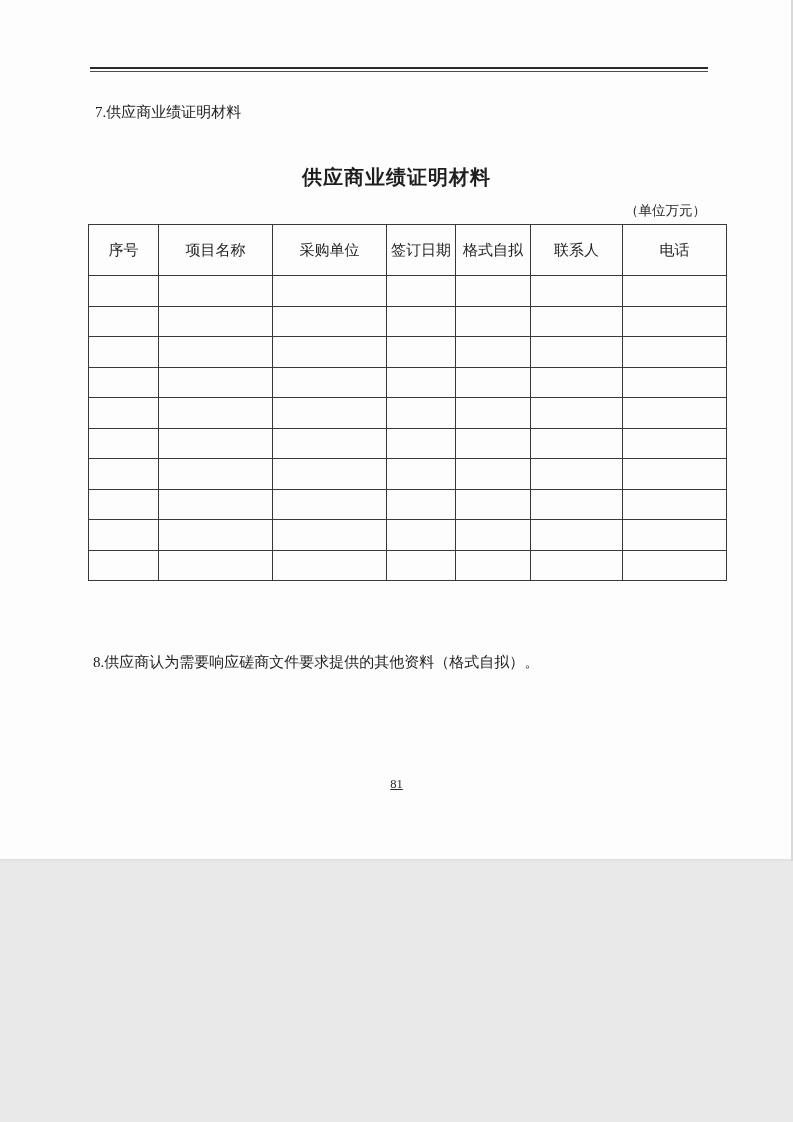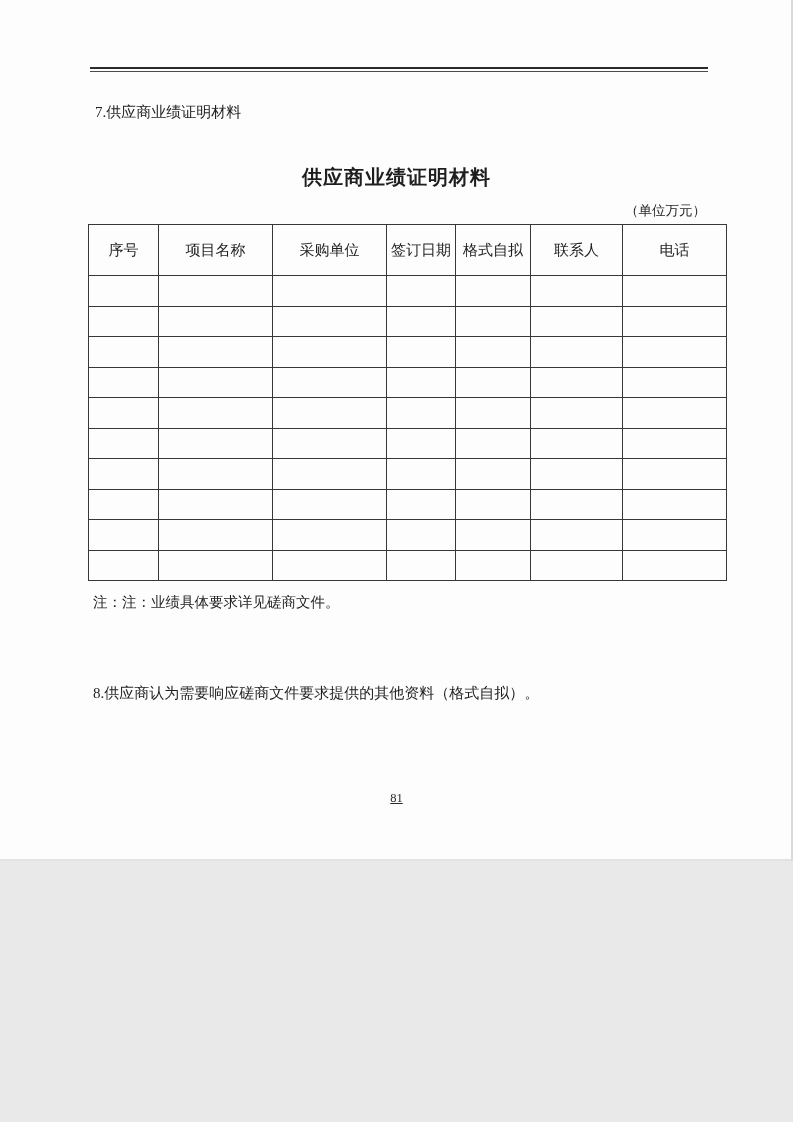--- a/index.html
+++ b/index.html
@@ -74,21 +74,21 @@
     font-size: 14.5px;
     line-height: 19px;
   }
   .section8-heading {
     margin: 72px 0 0 93px;
     font-size: 15px;
     line-height: 19px;
   }
   .page-number {
     position: absolute;
-    bottom: 55px;
+    bottom: 69px;
     left: 0;
     width: 100%;
     text-align: center;
     font-size: 12.5px;
     color: #2a2a2a;
     text-decoration: underline;
   }
 </style>
 </head>
 <body>
@@ -211,19 +211,18 @@
           <td></td>
           <td></td>
           <td></td>
           <td></td>
           <td></td>
           <td></td>
         </tr>
       </tbody>
   </table>
 
-  <div class="table-note">注：注：业绩具体要求详见磋商文件。</div>
 
   <div class="section8-heading">8.供应商认为需要响应磋商文件要求提供的其他资料（格式自拟）。</div>
 
   <div class="page-number">81</div>
 
 </div>
 
 </body></html>

